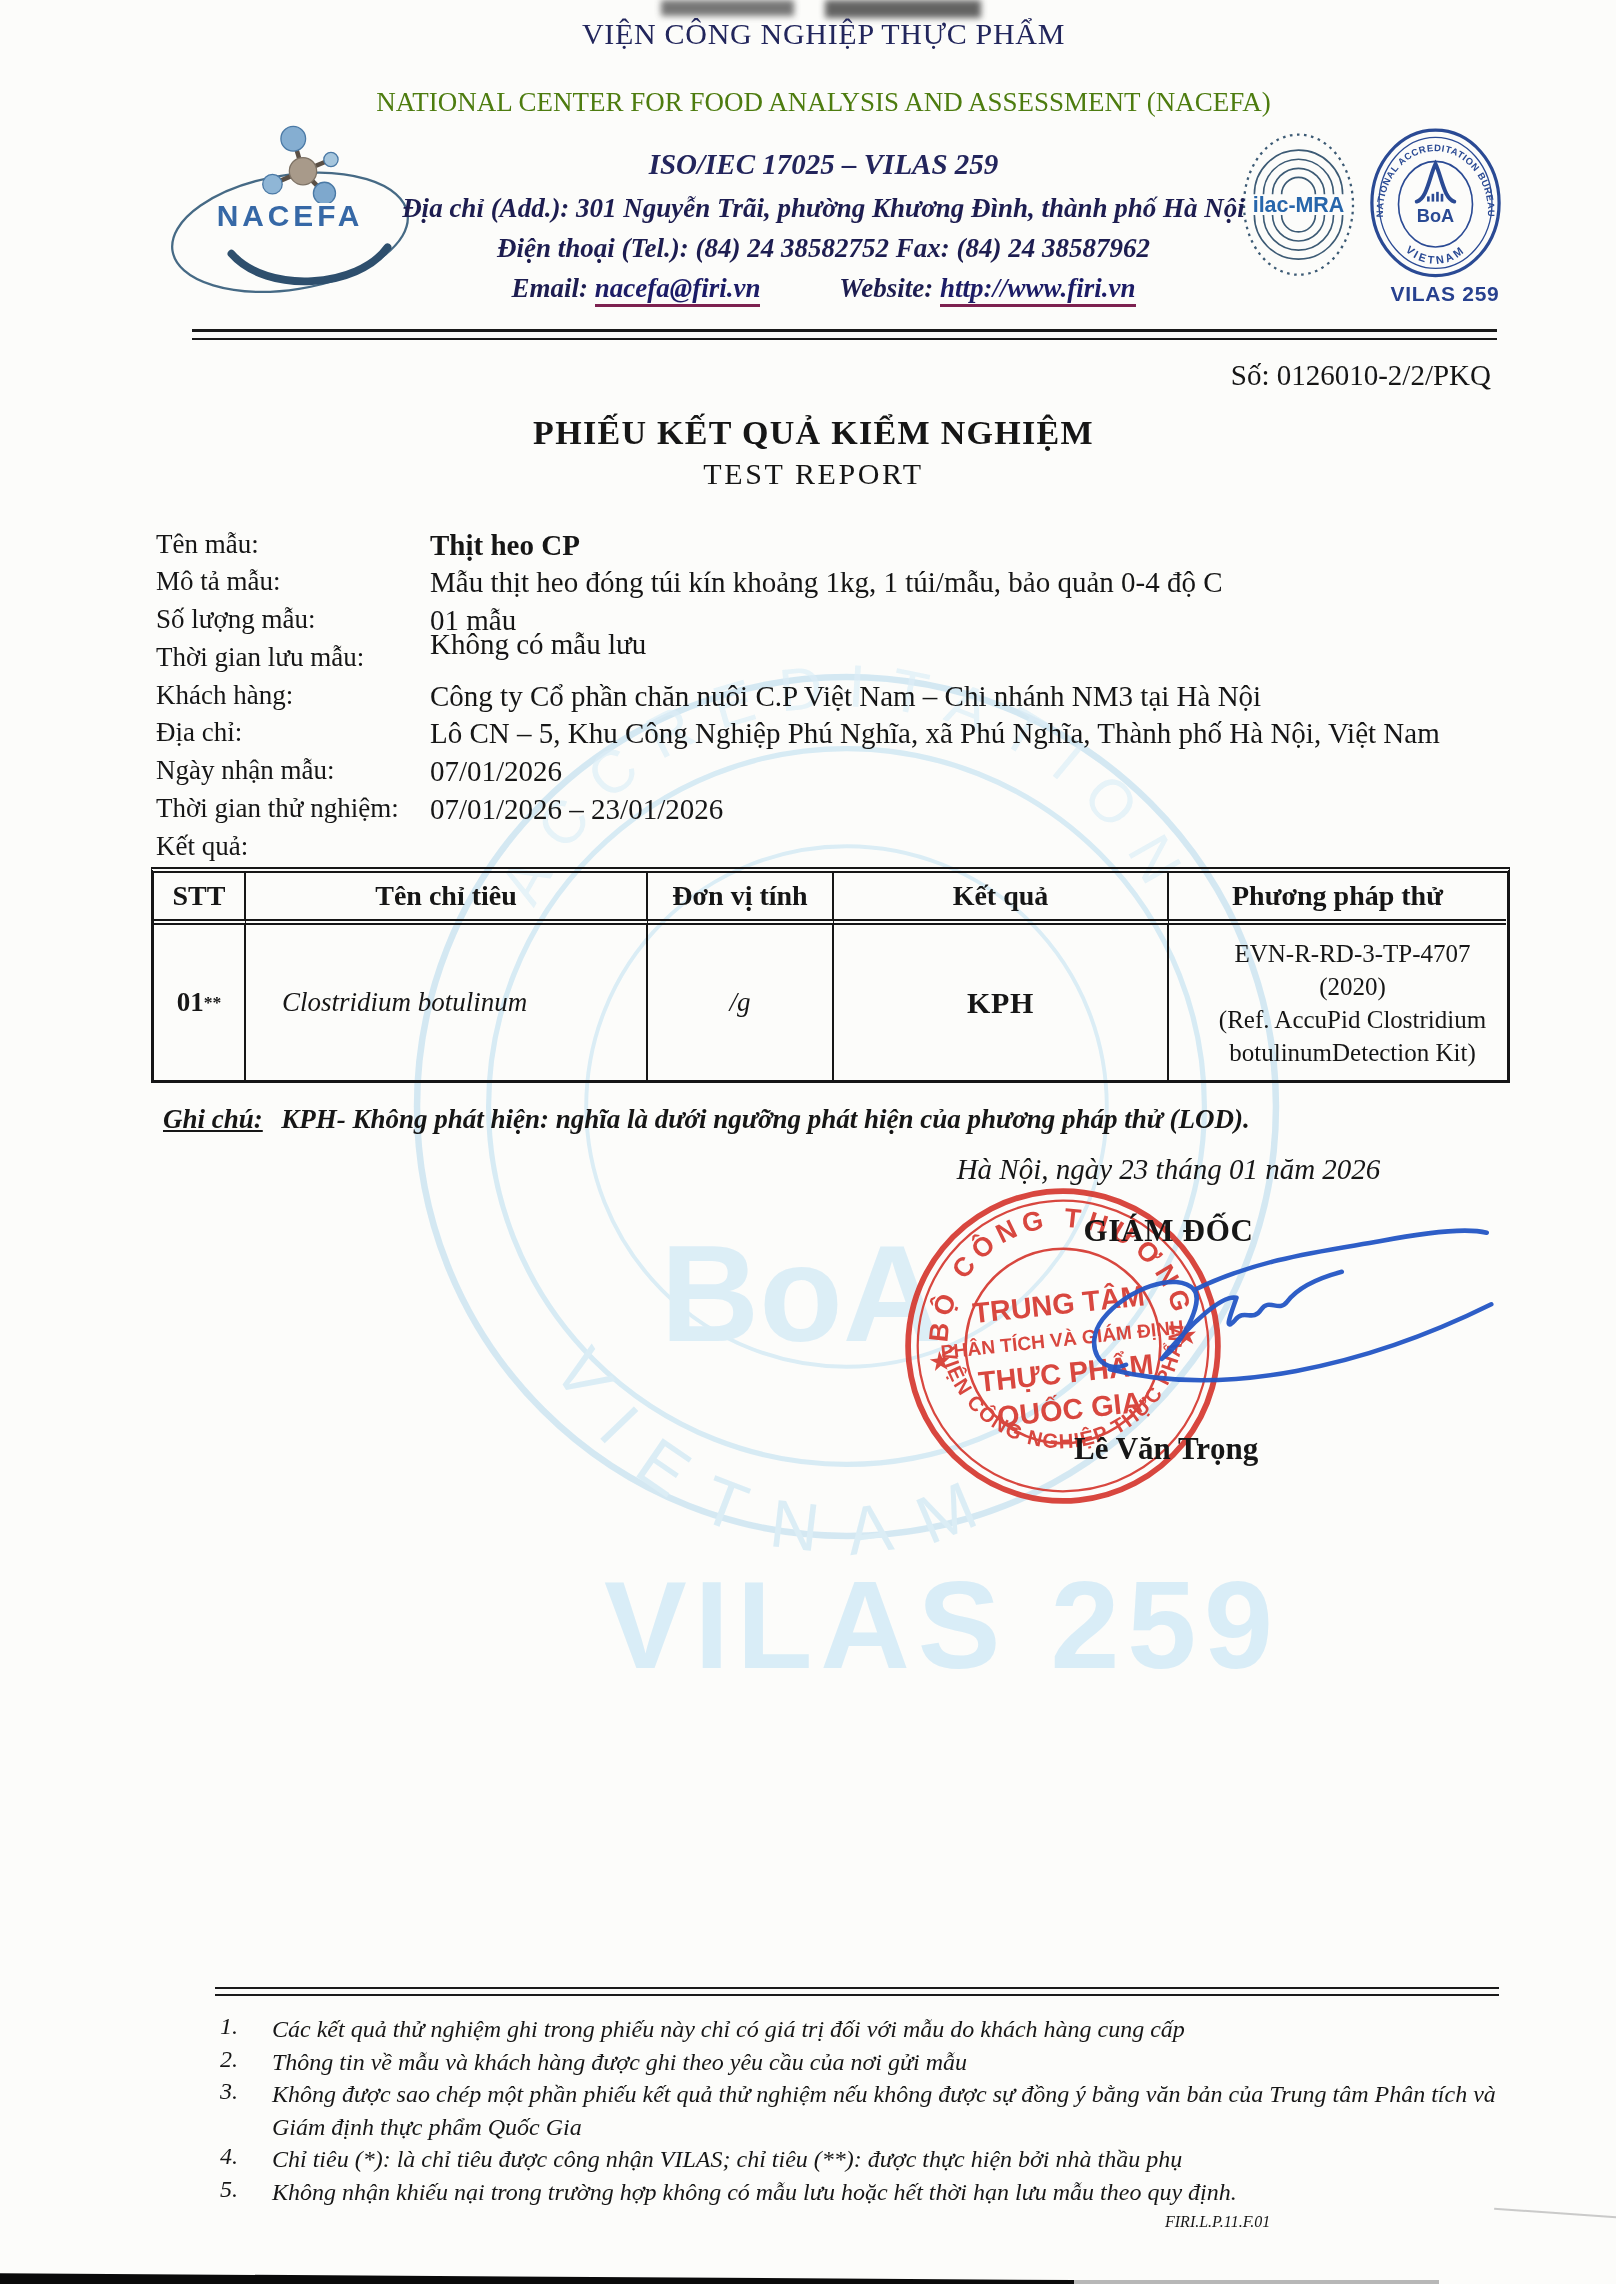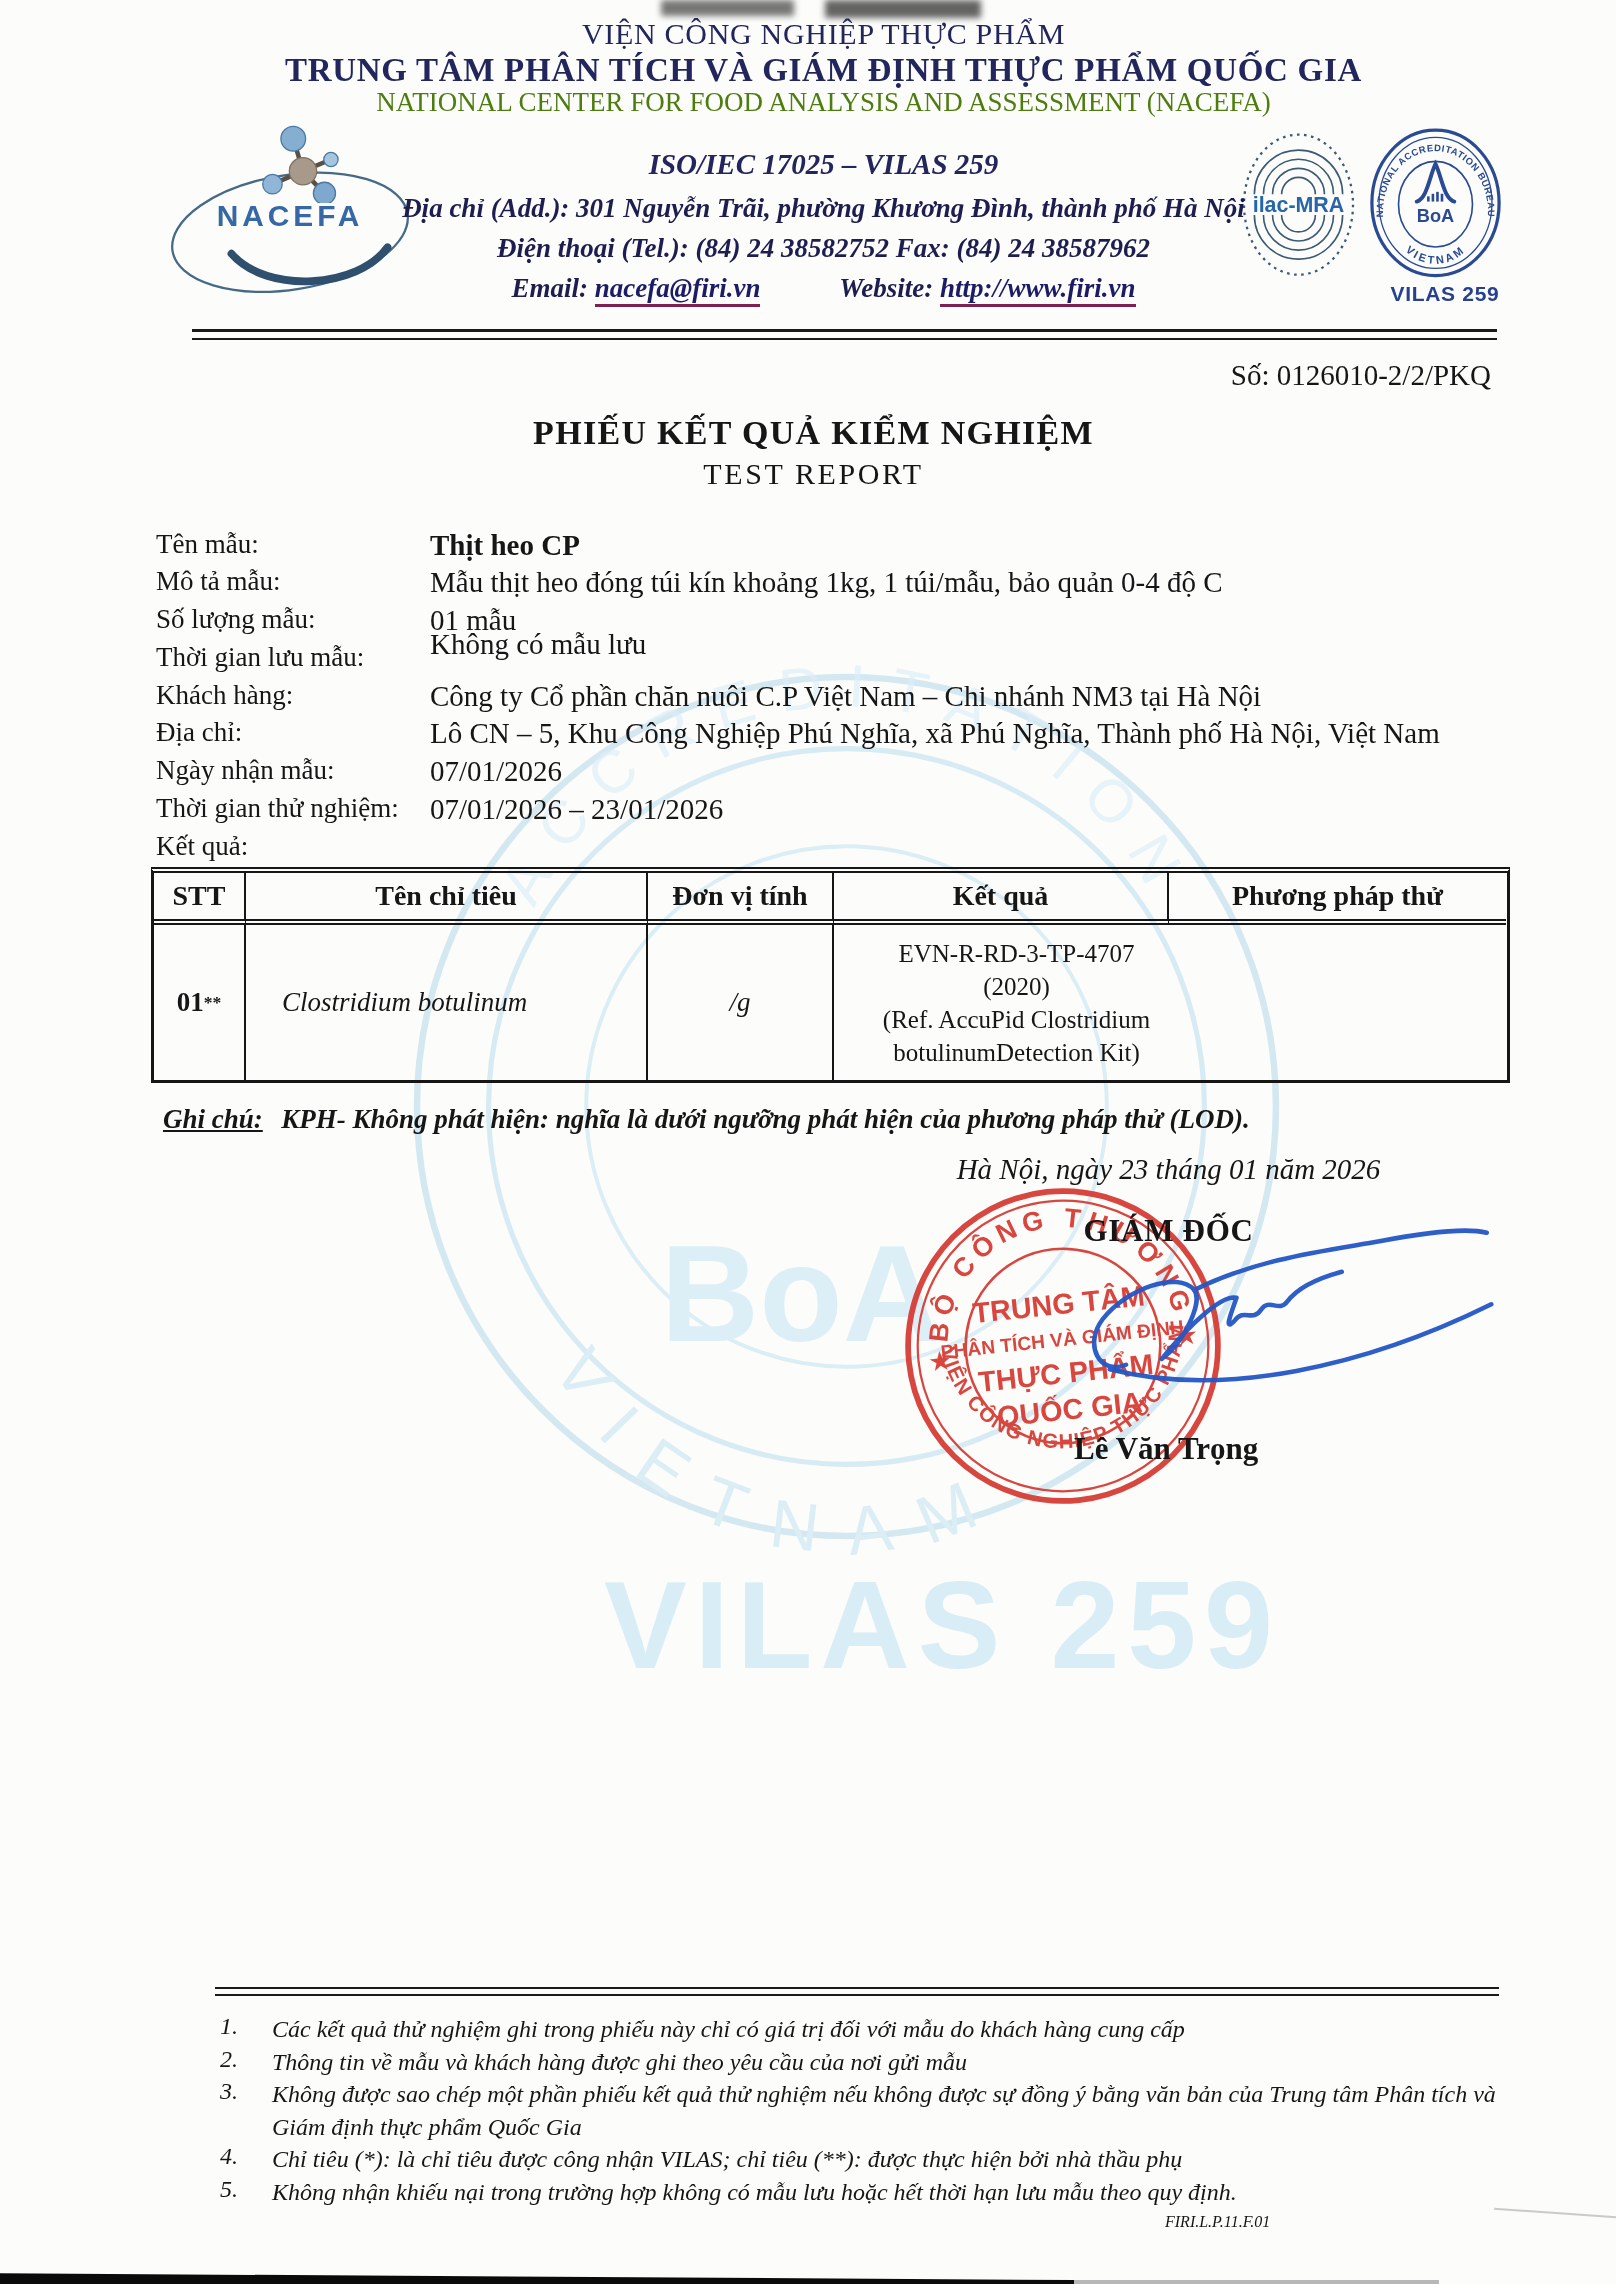--- a/index.html
+++ b/index.html
@@ -153,21 +153,20 @@
       <rect x="92" y="110" width="4" height="8"></rect>
       <rect x="99" y="106" width="4" height="12"></rect>
       <rect x="106" y="103" width="4" height="15"></rect>
       <rect x="113" y="106" width="4" height="12"></rect>
     </g>
     <text x="105" y="150" text-anchor="middle" font-size="28" font-weight="bold" fill="#2a4a94">BoA</text>
   </svg>
   <div class="abs vilas-under sans">VILAS 259</div>
 
   <div class="abs org1 ctr navy">VIỆN CÔNG NGHIỆP THỰC PHẨM</div>
-  <div class="abs org2 ctr navy">TRUNG TÂM PHÂN TÍCH VÀ GIÁM ĐỊNH THỰC PHẨM QUỐC GIA</div>
   <div class="abs org3 ctr">NATIONAL CENTER FOR FOOD ANALYSIS AND ASSESSMENT (NACEFA)</div>
   <div class="abs isoline ctr">ISO/IEC 17025 – VILAS 259</div>
   <div class="abs addr ctr">Địa chỉ (Add.): 301 Nguyễn Trãi, phường Khương Đình, thành phố Hà Nội</div>
   <div class="abs tel ctr">Điện thoại (Tel.): (84) 24 38582752  Fax: (84) 24 38587962</div>
   <div class="abs emailrow ctr">
     <span class="grp">
       <span>Email:</span>
       <a href="#" class="lnk">nacefa@firi.vn</a>
     </span>
     <span class="grp">
@@ -208,20 +207,21 @@
       <div class="cell">Kết quả</div>
       <div class="cell last">Phương pháp thử</div>
     </div>
     <div class="trow tbody">
       <div class="cell" style="font-weight:bold">
         <span>01</span>
           <span class="suptxt">**</span>
       </div>
       <div class="cell param">Clostridium botulinum</div>
       <div class="cell unit">/g</div>
+      <div class="cell result">KPH</div>
       <div class="cell method last">
         <div>EVN-R-RD-3-TP-4707</div>
         <div>(2020)</div>
         <div>(Ref. AccuPid Clostridium</div>
         <div>botulinumDetection Kit)</div>
       </div>
     </div>
   </div>
 
   <div class="abs note">

